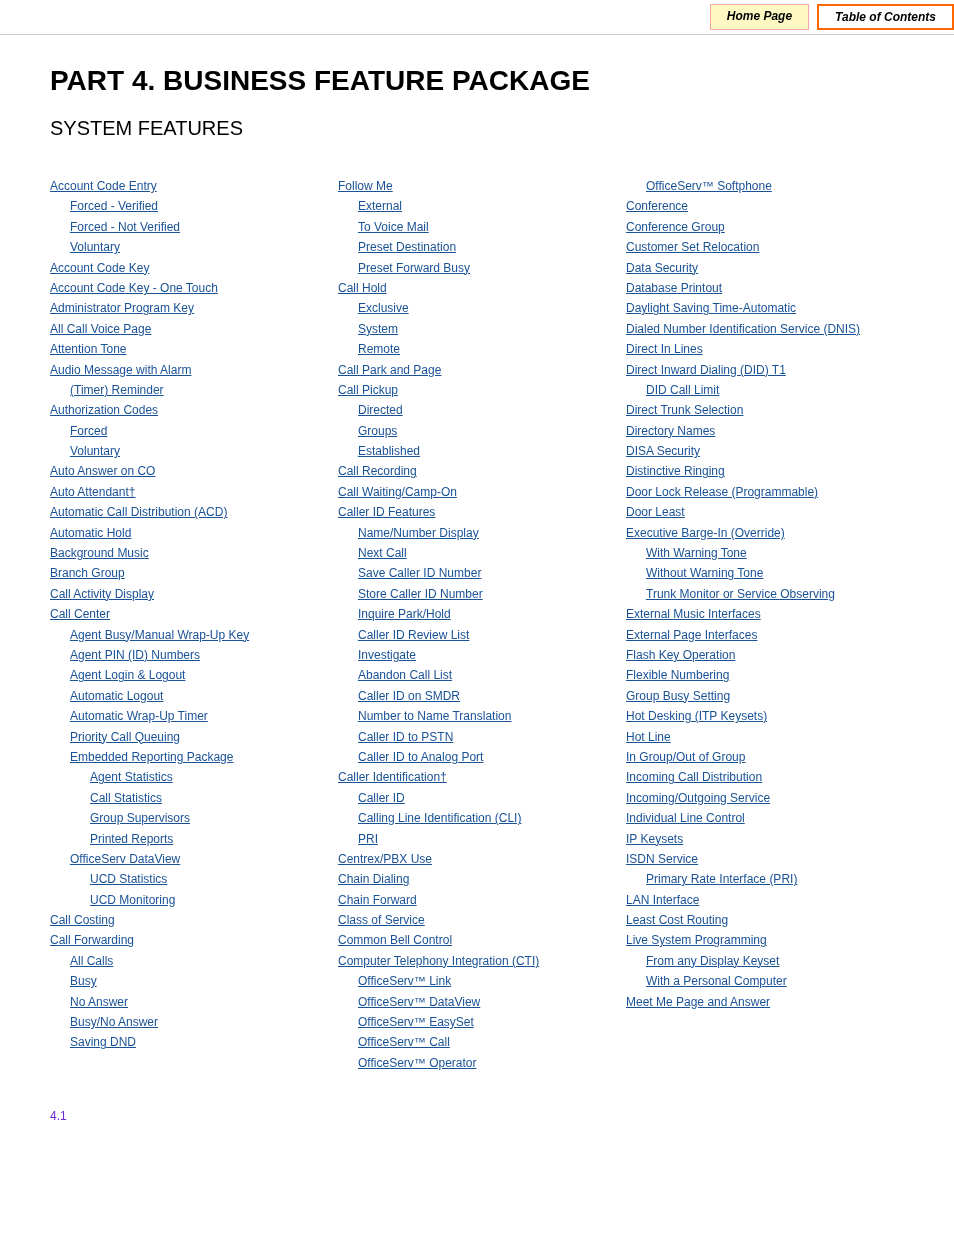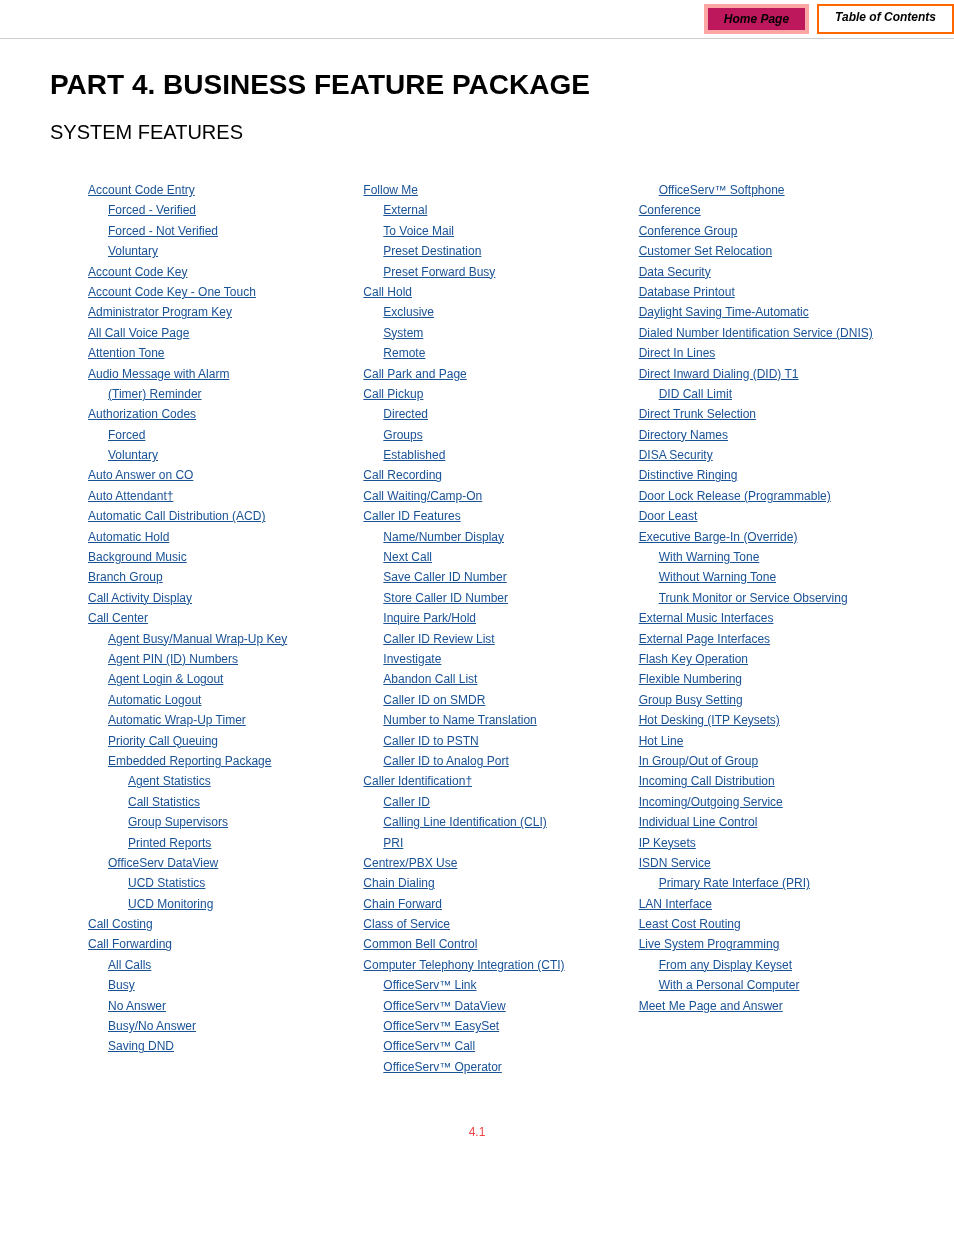--- a/index.html
+++ b/index.html
@@ -11,27 +11,27 @@
     }
 
     
     .top-nav {
       display: flex;
       justify-content: flex-end;
       border-bottom: 1px solid #ccc;
       padding: 4px 0;
     }
     .top-nav-btn {
-      border: 4px solid #fca5a5;
+      border: 1px solid #fca5a5;
       padding: 4px 16px;
       font-size: 12px;
       font-weight: bold;
       font-style: italic;
       cursor: pointer;
-      background: #be185d;
+      background: #fef9c3;
       color: #000;
       text-decoration: none;
     }
     .top-nav-btn.active {
       background: #fff;
       border: 2px solid #f60;
       margin-left: 8px;
     }
 
     
@@ -50,21 +50,20 @@
       font-size: 20px;
       font-weight: normal;
       margin-bottom: 36px;
       color: #000;
     }
 
     
     .columns-wrapper {
       display: flex;
       gap: 10px;
-      margin-left: 38px;
     }
 
     .col {
       flex: 1;
       min-width: 0;
     }
 
     .link-item {
       display: block;
       color: #1a5296;
@@ -73,24 +72,24 @@
       line-height: 1.7;
       cursor: pointer;
     }
 
     
     .indent-1 { padding-left: 20px; }
     .indent-2 { padding-left: 40px; }
 
     
     .page-number {
-      text-align: center;
-      margin-top: 48px;
+      text-align: left;
+      margin-top: 36px;
       font-size: 12px;
-      color: #ef4444;
+      color: #6d28d9;
     }
   </style>
 </head>
 <body>
 
 <div class="top-nav">
   <a class="top-nav-btn">Home Page</a>
   <a class="top-nav-btn active">Table of Contents</a>
 </div>
 

